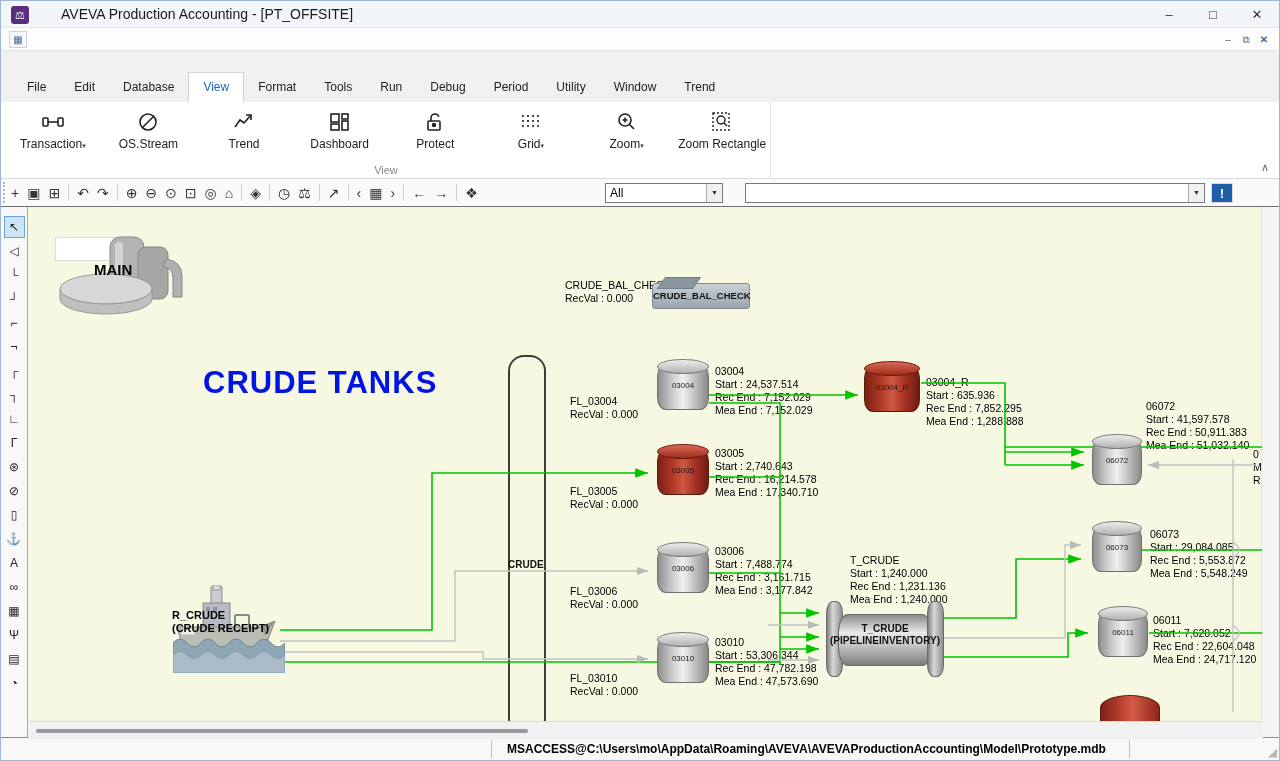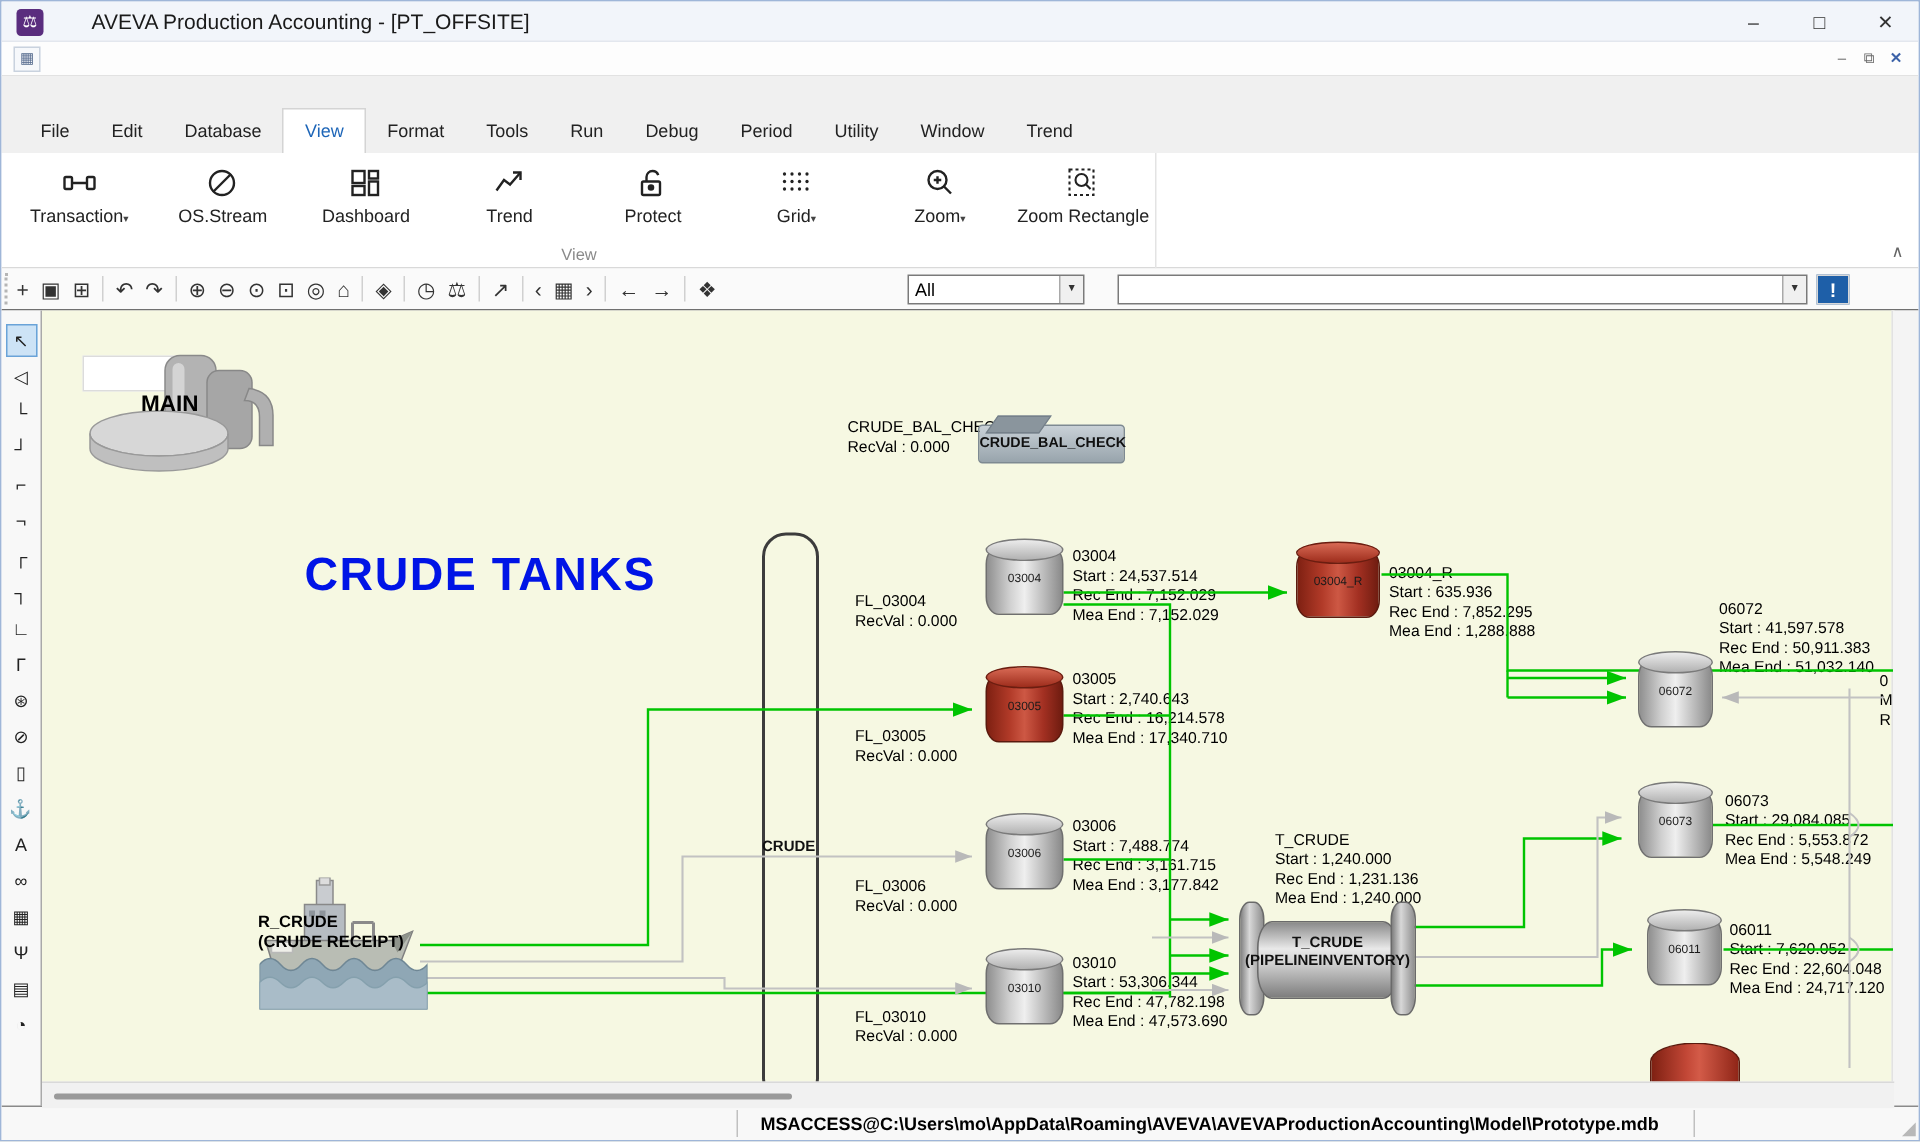--- a/index.html
+++ b/index.html
@@ -156,36 +156,36 @@
               <g fill="none" stroke="#222" stroke-width="1.6">
                 <circle cx="12" cy="11" r="8"></circle>
                 <line x1="6" y1="17" x2="18" y2="5"></line>
               </g>
             </svg>
           <div class="rbtn-label"><span>OS.Stream</span></div>
         </div>
         <div class="rbtn">
           <svg width="24" height="22" viewBox="0 0 24 22">
               <g fill="none" stroke="#222" stroke-width="1.6">
+                <polyline points="3,16 8,9 12,12 19,4"></polyline>
+                <polyline points="14,4 19,4 19,9"></polyline>
+              </g>
+            </svg>
+          <div class="rbtn-label"><span>Trend</span></div>
+        </div>
+        <div class="rbtn">
+          <svg width="24" height="22" viewBox="0 0 24 22">
+              <g fill="none" stroke="#222" stroke-width="1.6">
                 <rect x="3" y="3" width="8" height="8"></rect>
                 <rect x="14" y="3" width="6" height="5"></rect>
                 <rect x="14" y="10" width="6" height="9"></rect>
                 <rect x="3" y="13" width="8" height="6"></rect>
               </g>
             </svg>
           <div class="rbtn-label"><span>Dashboard</span></div>
-        </div>
-        <div class="rbtn">
-          <svg width="24" height="22" viewBox="0 0 24 22">
-              <g fill="none" stroke="#222" stroke-width="1.6">
-                <polyline points="3,16 8,9 12,12 19,4"></polyline>
-                <polyline points="14,4 19,4 19,9"></polyline>
-              </g>
-            </svg>
-          <div class="rbtn-label"><span>Trend</span></div>
         </div>
         <div class="rbtn">
           <svg width="24" height="22" viewBox="0 0 24 22">
               <g fill="none" stroke="#222" stroke-width="1.6">
                 <rect x="5" y="10" width="12" height="9" rx="1"></rect>
                 <path d="M8,10 V7 a4,4 0 0 1 8,0 V8" stroke-dasharray="14 6"></path>
                 <circle cx="11" cy="14" r="1.4" fill="#222"></circle>
               </g>
             </svg>
           <div class="rbtn-label"><span>Protect</span></div>

